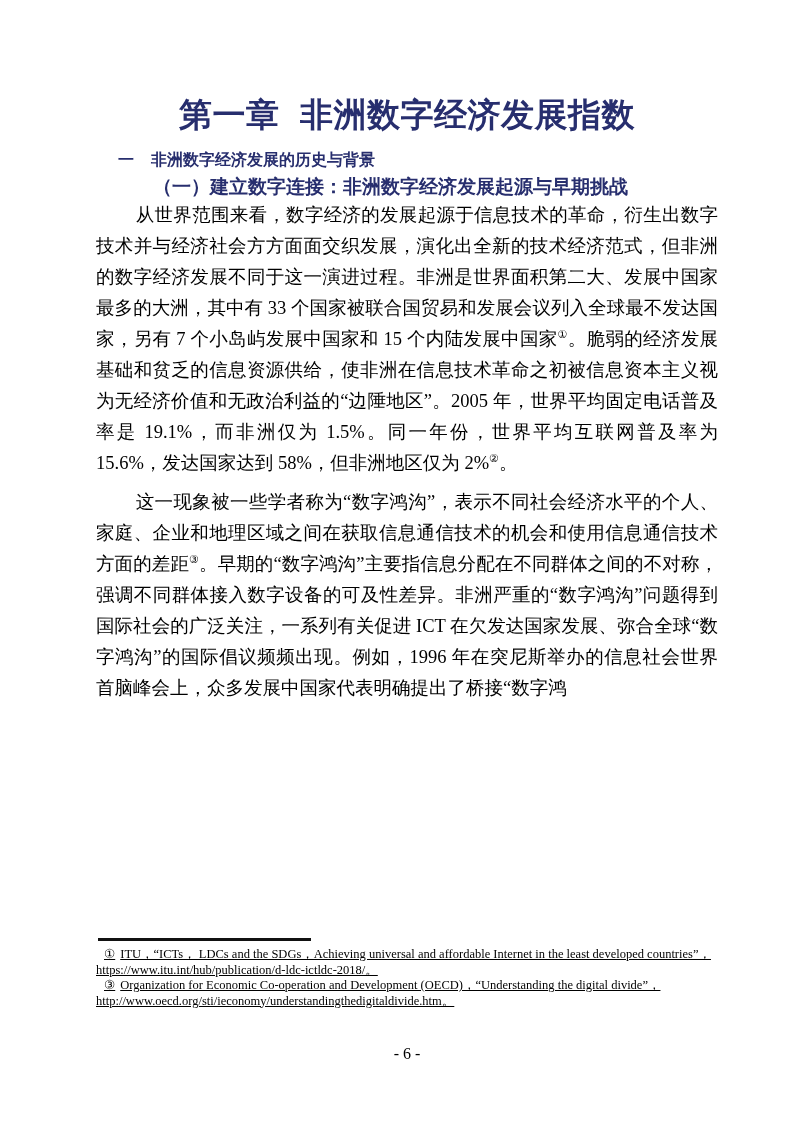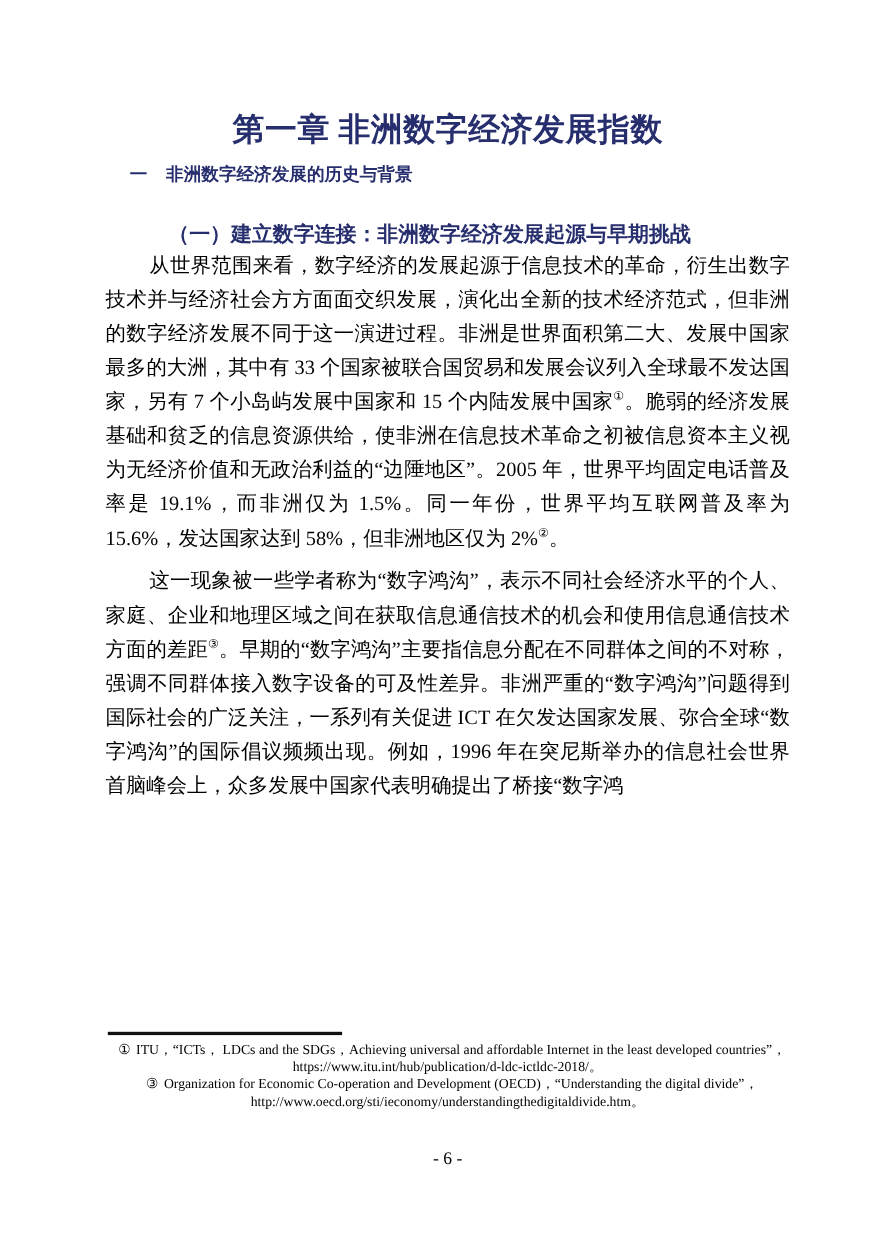--- a/index.html
+++ b/index.html
@@ -18,23 +18,23 @@
     width: 793px; height: 1122px;
     background: #ffffff;
     overflow: hidden;
   }
   .main {
     position: absolute;
     top: 0; left: 96px; width: 622px;
     padding-top: 101px;
   }
   .doc-title {
-    font-family: Liberation Serif, serif;
+    font-family: Liberation Mono, monospace;
     font-weight: bold;
-    font-size: 29px;
+    font-size: 33px;
     line-height: 34px;
     color: var(--heading-blue);
     text-align: center;
     letter-spacing: 0.5px;
   }
   .para {
     text-align: justify;
     color: var(--body-text);
   }
   .para.intro {
@@ -48,21 +48,20 @@
     margin-top: 11px;
     padding-left: 22px;
     font-family: "Liberation Sans", "DejaVu Sans", sans-serif;
     font-weight: bold;
     font-size: 16px;
     line-height: 28px;
     color: var(--heading-blue);
   }
   .h1 .h1-marker { margin-right: 17px; }
   .h2 {
-    margin-top: 27px;
     padding-left: 57px;
     font-family: "Liberation Sans", "DejaVu Sans", sans-serif;
     font-weight: bold;
     font-size: 19px;
     line-height: 26px;
     color: var(--heading-blue);
   }
   .para.body {
     font-size: 18.5px;
     line-height: 31px;
@@ -82,23 +81,24 @@
   }
   .footnotes {
     position: absolute;
     left: 96px; top: 947px; width: 622px;
     font-size: 12.5px;
     line-height: 15.5px;
     color: var(--body-text);
   }
   .fn {
     text-indent: 8px;
-    text-align: center;
+    text-align: left;
     overflow-wrap: anywhere;
     word-break: break-word;
+    text-decoration: underline;
   }
   .fn .fn-marker { margin-right: 5px; }
   .page-number {
     position: absolute;
     left: 96px; top: 1044px; width: 622px;
     text-align: center;
     font-size: 16px;
     line-height: 20px;
     color: var(--body-text);
   }

